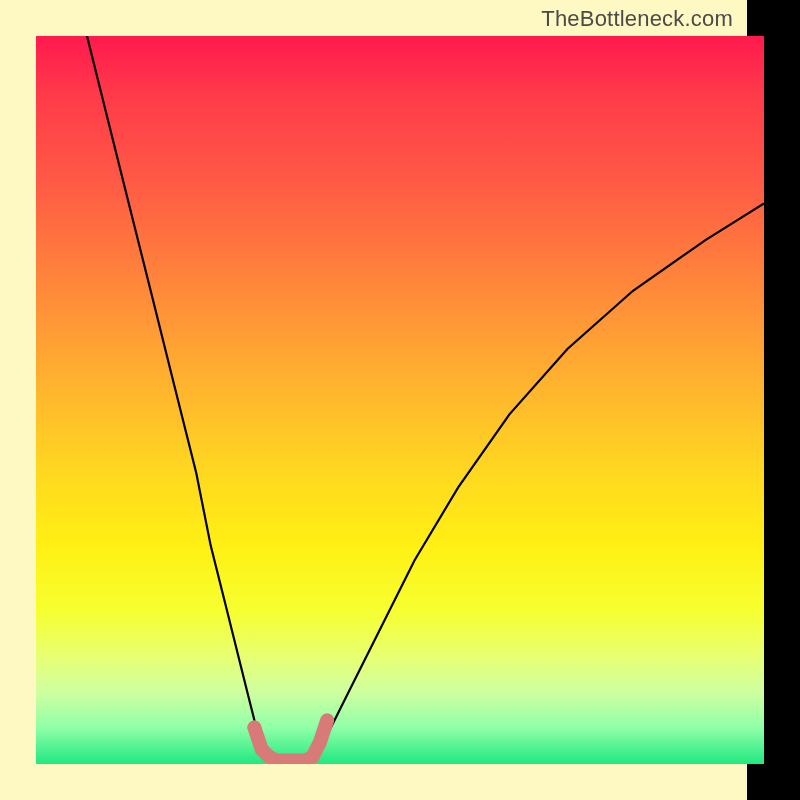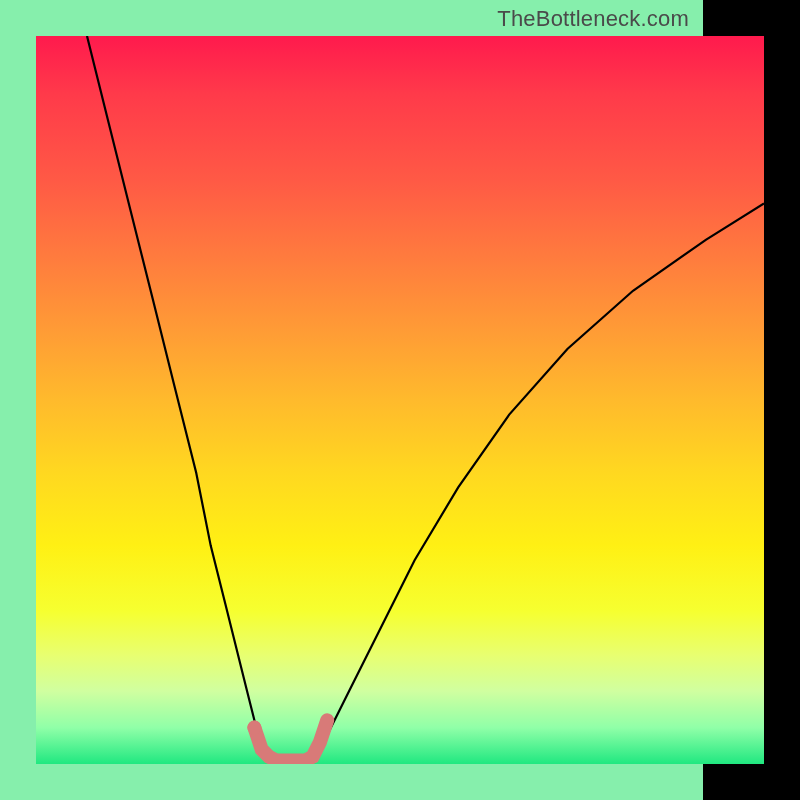--- a/index.html
+++ b/index.html
@@ -10,21 +10,22 @@
     background: #000;
     overflow: hidden;
     font-family: Arial, Helvetica, sans-serif;
   }
   .frame {
     position: absolute;
     top: 0;
     left: 0;
     width: 703px;
     height: 800px;
-    background: #86efac;
+    background: #fef9c3;
+    padding-left: 44px;
   }
   .plot-area {
     position: absolute;
     top: 36px;
     left: 36px;
     width: 728px;
     height: 728px;
     background: linear-gradient(
       to bottom,
       #ff1a4d 0%,

